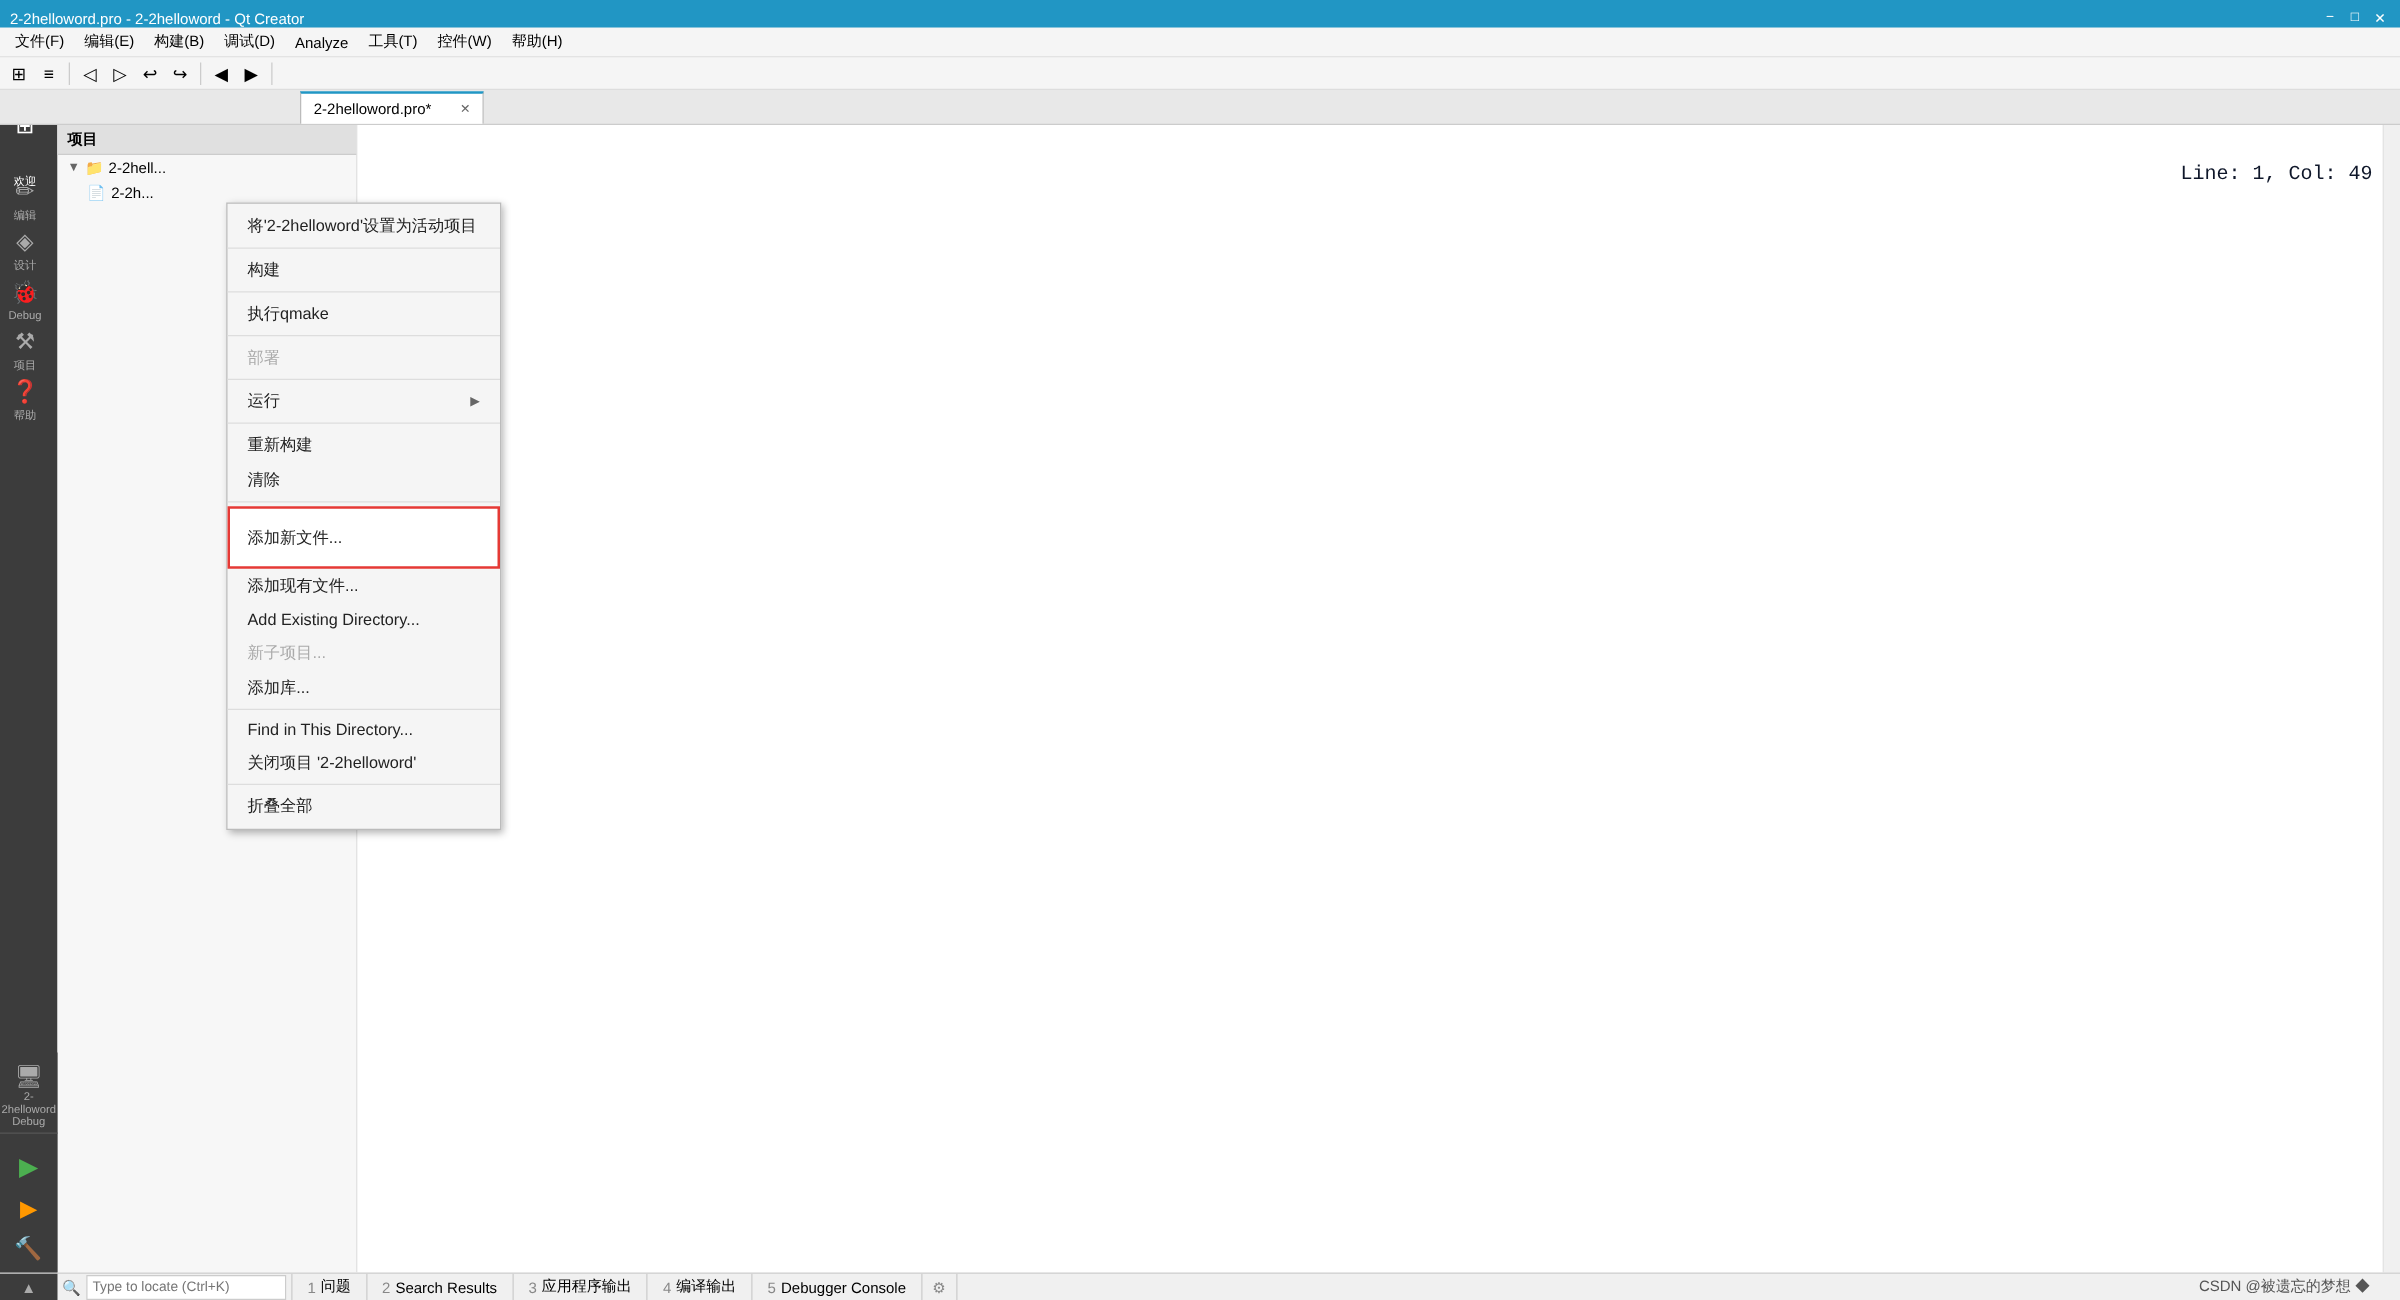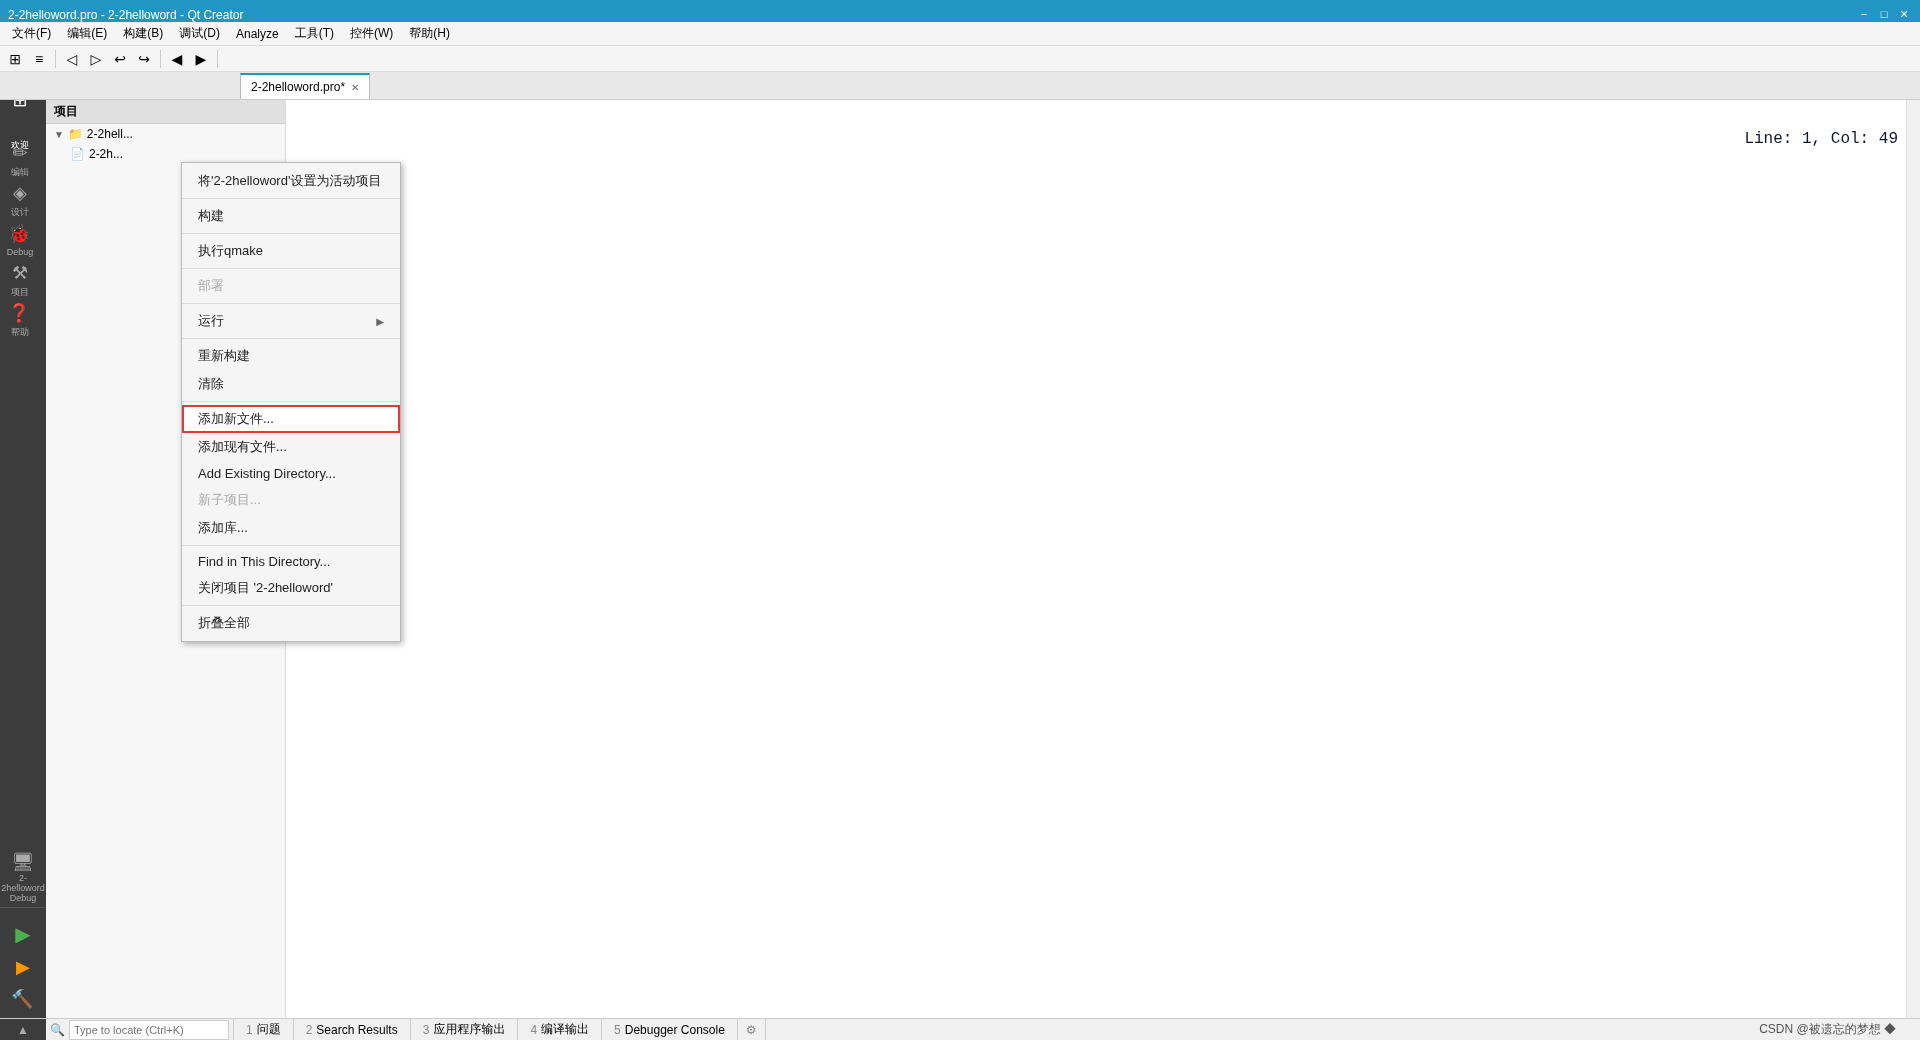--- a/index.html
+++ b/index.html
@@ -102,21 +102,21 @@
     .tab {
       height: 26px;
       padding: 12px 10px;
       display: flex;
       align-items: center;
       background: #d0d0d0;
       border: 1px solid #bbb;
       border-bottom: none;
       font-size: 12px;
       cursor: pointer;
-      gap: 6px;
+      gap: 23px;
       margin-right: 2px;
     }
     .tab.active {
       background: white;
       border-top: 2px solid #2196c4;
     }
     .tab-close {
       font-size: 10px;
       color: #666;
       cursor: pointer;
@@ -203,21 +203,21 @@
     .ctx-item {
       padding: 5px 16px;
       cursor: pointer;
       white-space: nowrap;
       color: #222;
     }
     .ctx-item.highlighted {
       background: white;
       border: 2px solid #e53935;
       color: #222;
-      padding: 3px 14px;
+      padding: 14px 14px;
     }
     .ctx-item.disabled { color: #aaa; cursor: default; }
     .ctx-separator {
       height: 1px;
       background: #ddd;
       margin: 3px 0;
     }
     .ctx-submenu {
       display: flex;
       align-items: center;

